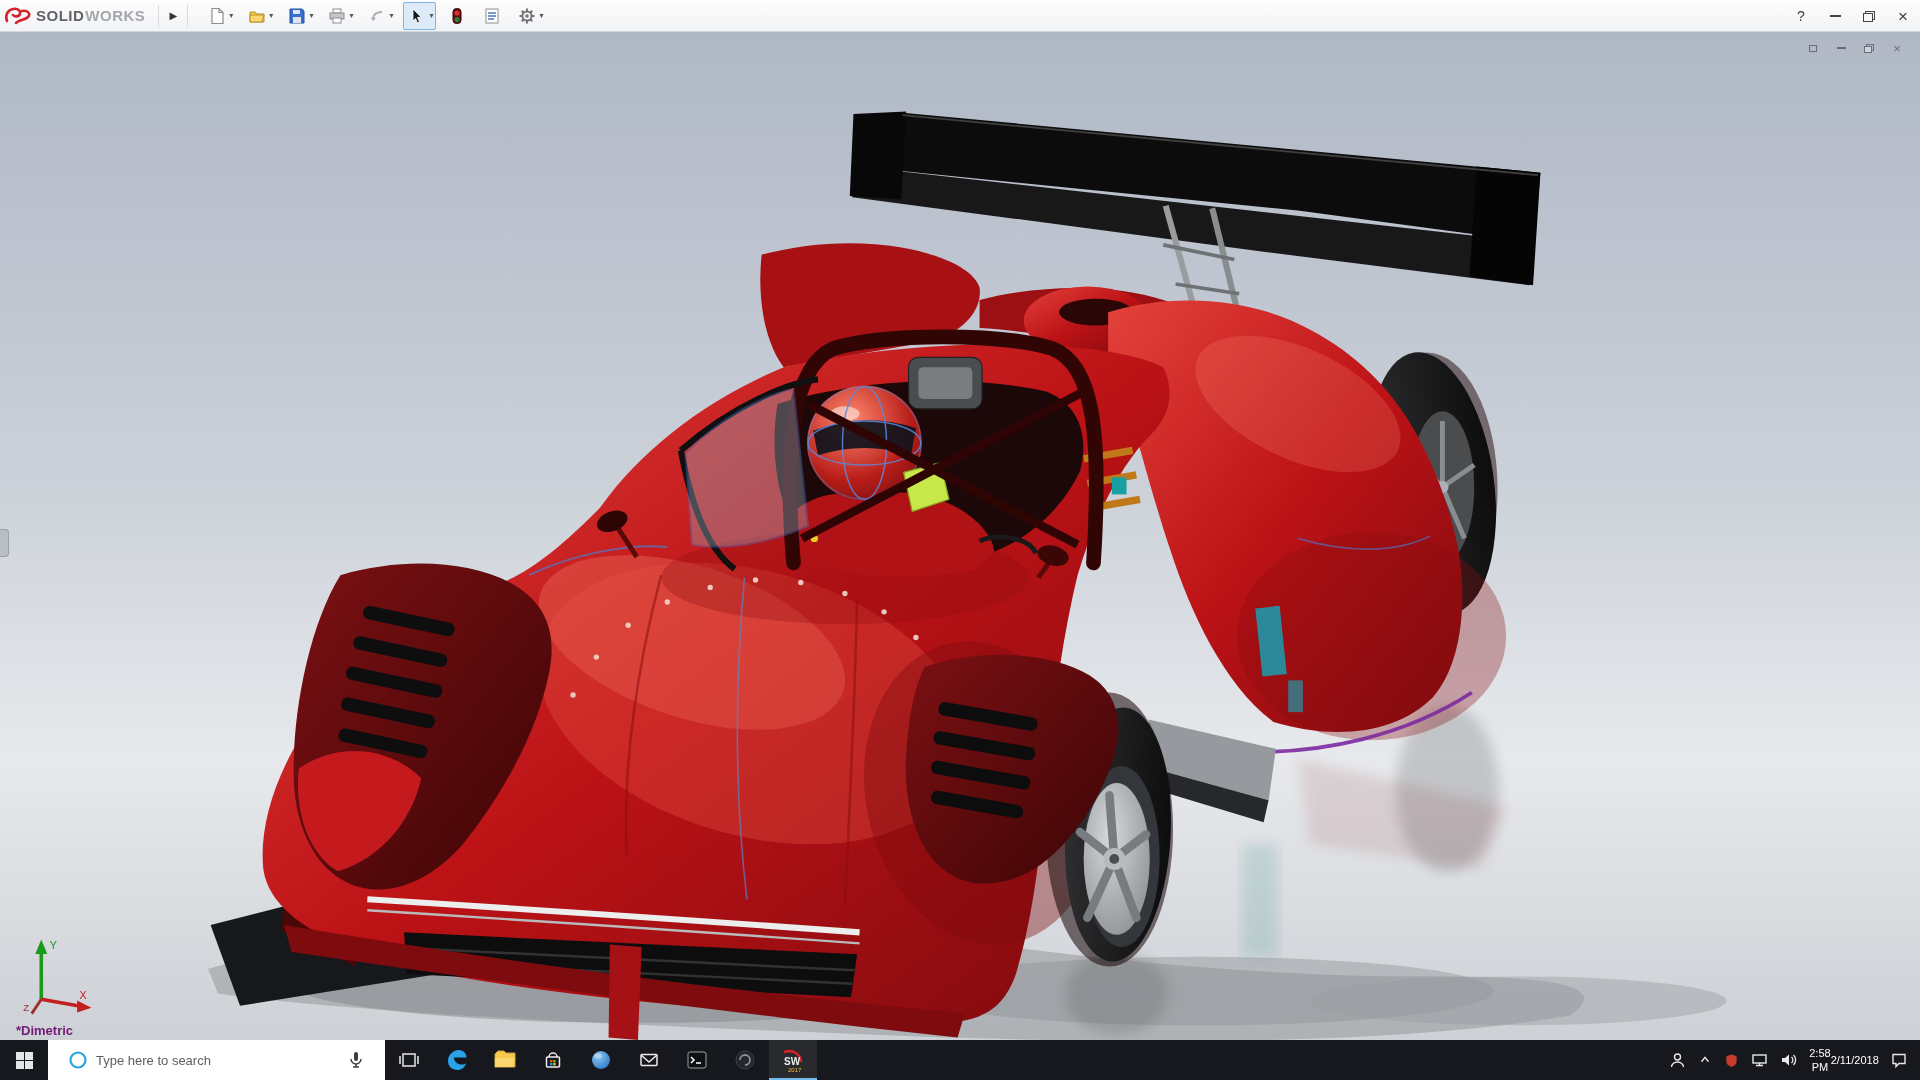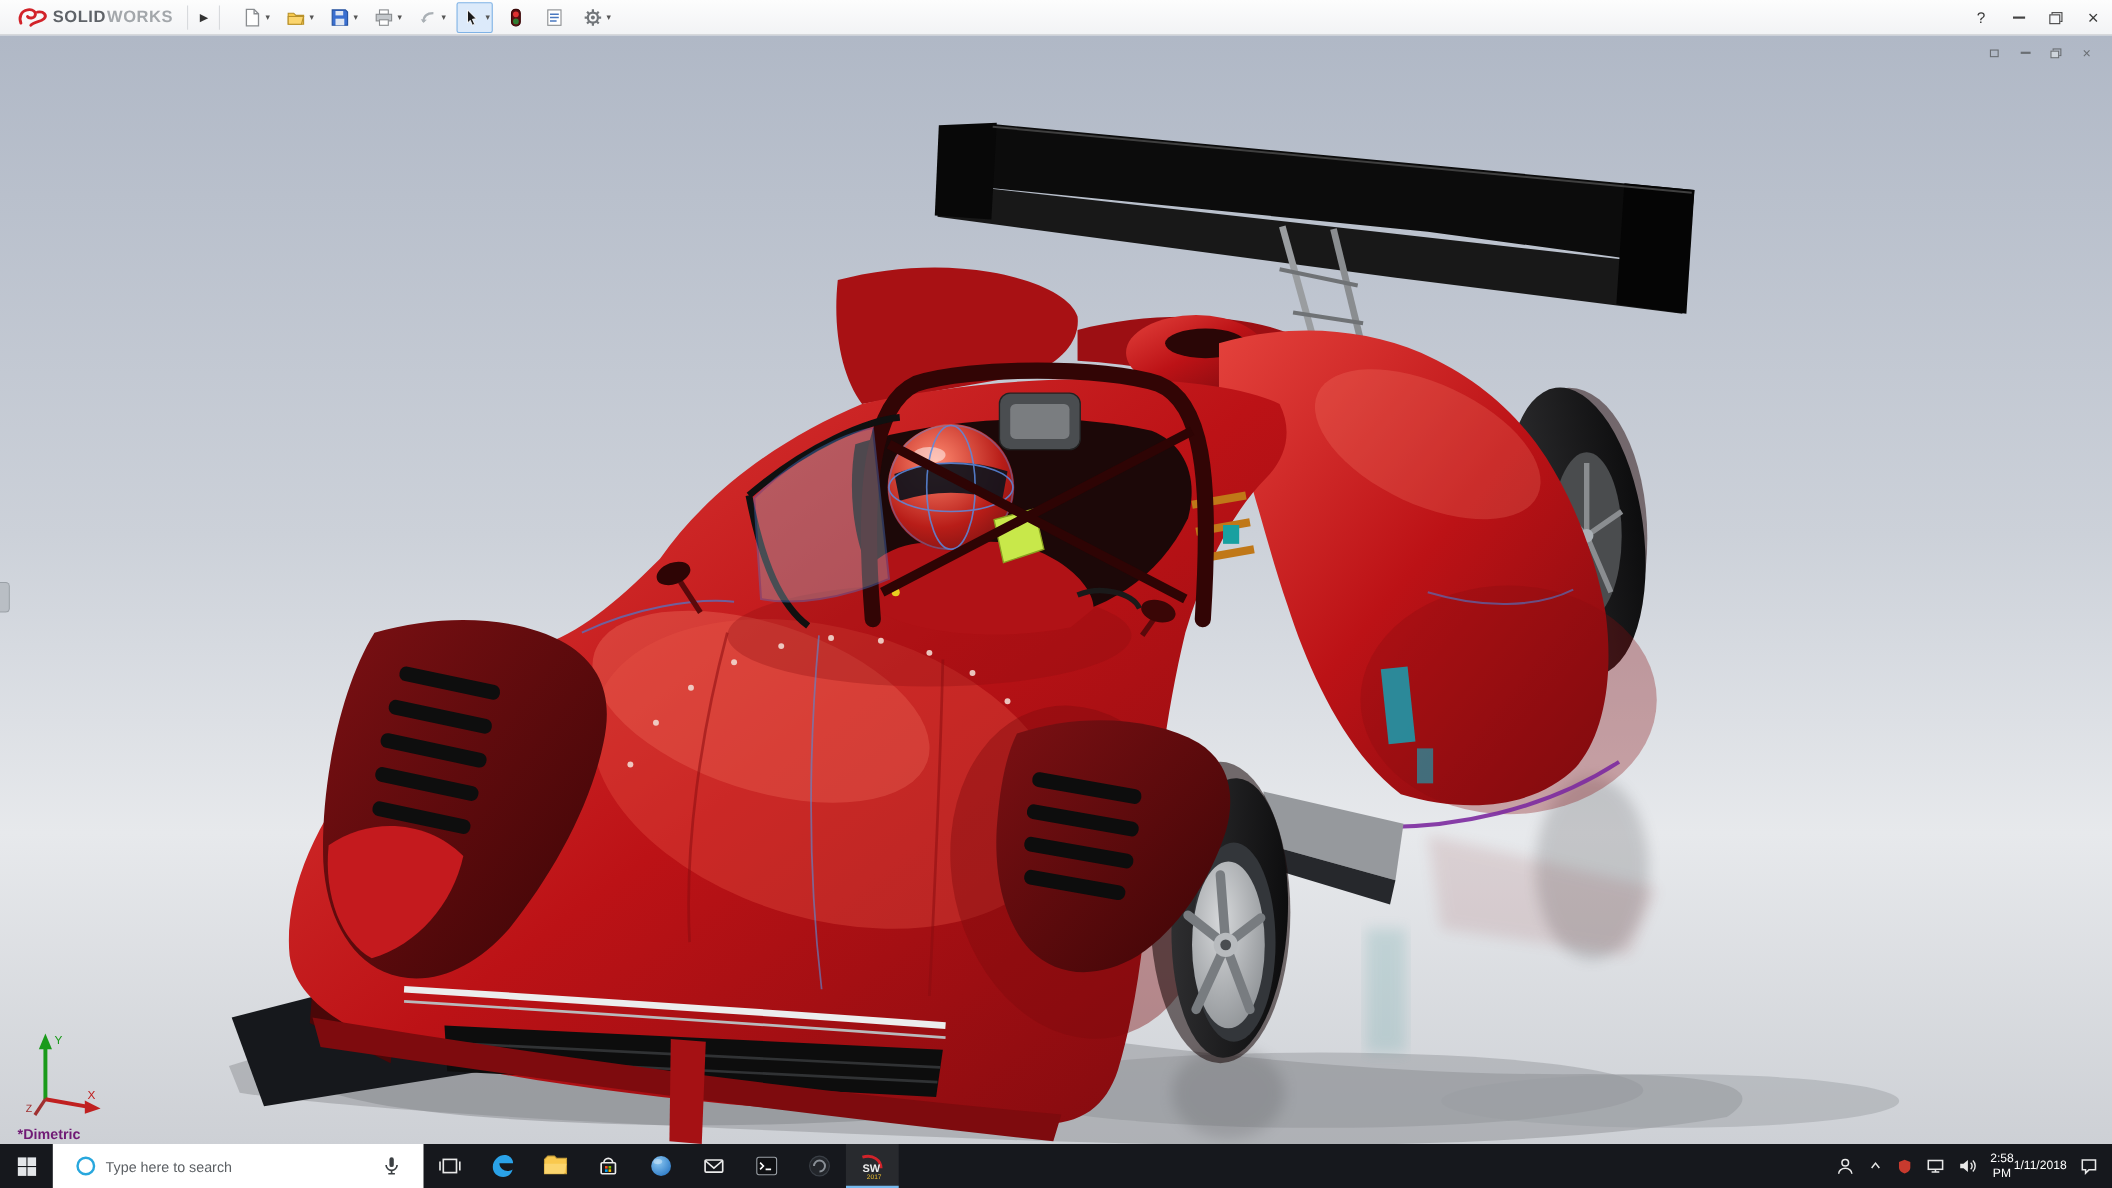--- a/index.html
+++ b/index.html
@@ -9,21 +9,21 @@
     font-family:"Liberation Sans","DejaVu Sans",sans-serif;
     background:#e8eaec; user-select:none;
   }
   
   #titlebar {
     position:absolute; left:0; top:0; width:1920px; height:32px;
     background:linear-gradient(#fdfdfd,#f2f3f5);
     border-bottom:1px solid #d4d6d9;
     display:flex; align-items:center;
   }
-  .tb-left { display:flex; align-items:center; padding-left:16px; height:100%; }
+  .tb-left { display:flex; align-items:center; padding-left:4px; height:100%; }
   .brand { display:flex; align-items:center; gap:4px; padding-right:8px; height:100%; }
   .brand .b1 { font-size:15px; font-weight:bold; color:#5f6368; letter-spacing:.5px; }
   .brand .b2 { font-size:15px; font-weight:bold; color:#a3a7ab; letter-spacing:.5px; margin-left:-3px; }
   .vsep { width:1px; height:22px; background:#d8dadd; margin:0 5px; }
   .flyout { font-size:10px; color:#333; background:none; border:none; width:18px; height:24px; cursor:pointer; }
   .tb-icons { display:flex; align-items:center; margin-left:10px; }
   .tgrp { display:flex; align-items:center; margin-right:7px; padding:2px 2px; border:1px solid transparent; border-radius:2px; }
   .tgrp.active { background:#dceafa; border-color:#7fb2e5; }
   .tbtn { background:none; border:none; width:22px; height:22px; display:flex; align-items:center; justify-content:center; cursor:pointer; }
   .caret { font-size:8px; color:#555; margin-left:1px; }
@@ -559,21 +559,21 @@
         </svg>
       </button>
       <button class="traybtn">
         <svg width="18" height="16" viewBox="0 0 18 16">
           <path d="M2 6 v4 h3 l4 3.5 V2.5 L5 6 z" fill="#e8e8e8"></path>
           <path d="M11.5 5 a4 4 0 0 1 0 6 M13.5 3 a7 7 0 0 1 0 10" fill="none" stroke="#e8e8e8" stroke-width="1.3"></path>
         </svg>
       </button>
       <button id="clock" class="traybtn" style="flex-direction:row;">
         <span>2:58 PM</span>
-        <span>1/11/2018</span>
+        <span>2/11/2018</span>
       </button>
       <button class="traybtn">
         <svg width="18" height="18" viewBox="0 0 18 18">
           <path d="M3 3.5 h12 v9 h-6 l-3 3 v-3 H3 z" fill="none" stroke="#e8e8e8" stroke-width="1.4"></path>
         </svg>
       </button>
       <div id="show-desktop"></div>
     </div>
   </footer>
 

